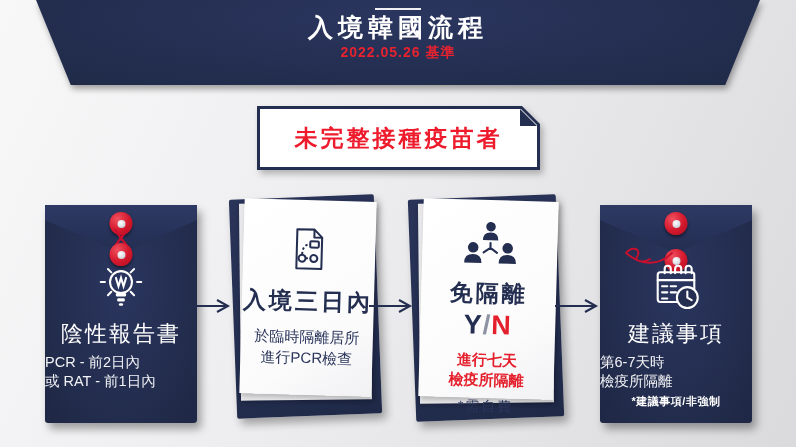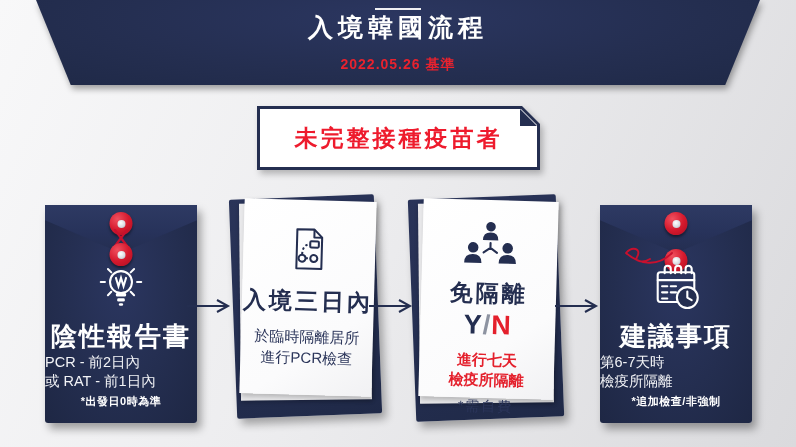--- a/index.html
+++ b/index.html
@@ -15,21 +15,21 @@
     left:36px;top:0;width:724px;height:85px;
     filter:drop-shadow(2px 4px 3px rgba(0,0,0,.35));
   }
   .ribbon-shape{
     position:absolute;inset:0;
     background:radial-gradient(ellipse at 50% 20%,#2b3660 0%,#242e50 60%,#1f2947 100%);
     clip-path:polygon(0 0,100% 0,95.2% 100%,4.8% 100%);
   }
   .ribbon-rule{position:relative;width:46px;height:2px;background:#fff;opacity:.92;margin:8px auto 3px;}
   .ribbon-title{position:relative;text-align:center;color:#fff;font-size:25px;font-weight:bold;letter-spacing:5px;line-height:1.15;}
-  .ribbon-date{position:relative;text-align:center;font-size:14px;font-weight:bold;letter-spacing:1px;margin-top:14px;}
+  .ribbon-date{position:relative;text-align:center;font-size:14px;font-weight:bold;letter-spacing:1px;margin-top:2px;}
 
   
   .notice{left:257px;top:106px;width:283px;height:64px;filter:drop-shadow(3px 4px 3px rgba(0,0,0,.25));}
   .notice-frame{position:absolute;inset:0;background:#242e50;
     clip-path:polygon(0 0,calc(100% - 18px) 0,100% 18px,100% 100%,0 100%);}
   .notice-inner{position:absolute;inset:3px;background:#fff;
     clip-path:polygon(0 0,calc(100% - 16px) 0,100% 16px,100% 100%,0 100%);
     display:flex;align-items:center;justify-content:center;}
   .notice-fold{position:absolute;top:3px;right:3px;width:17px;height:17px;background:#242e50;
     clip-path:polygon(0 0,100% 100%,0 100%);}
@@ -53,21 +53,21 @@
     box-shadow:0 2px 3px rgba(0,0,0,.5);}
   .env-btn::after{content:"";position:absolute;left:50%;top:50%;width:8px;height:8px;border-radius:50%;
     transform:translate(-50%,-50%);
     background:radial-gradient(circle at 40% 35%,#ffffff 0%,#d7dae0 60%,#9aa0ab 100%);}
   .env-btn.b1{top:7px;}
   .env-btn.b2{top:38px;}
   .env-btn.b2-loose{top:44px;}
   .env-string{left:50%;transform:translateX(-50%);top:24px;}
   .env-loose-string{left:14px;top:36px;}
   .env-icon{left:0;right:0;top:56px;display:flex;justify-content:center;}
-  .env-title{left:0;right:0;top:114px;text-align:center;color:#fff;font-size:26px;font-weight:bold;letter-spacing:2px;}
+  .env-title{left:0;right:0;top:114px;text-align:center;color:#fff;font-size:22px;font-weight:normal;letter-spacing:2px;}
   .env-lines{left:0;right:0;top:148px;text-align:left;color:#f2f3f6;font-size:14.5px;line-height:19px;}
   .env-foot{left:0;right:0;top:189px;text-align:center;color:#fff;font-size:11px;font-weight:bold;letter-spacing:.5px;}
 
   
   .stack{width:145px;height:219px;}
   .stack-backing{position:absolute;inset:0;background:linear-gradient(160deg,#2a3459 0%,#242e50 60%,#1f2947 100%);
     transform:rotate(-2.2deg);box-shadow:4px 6px 9px rgba(0,0,0,.32);border-radius:2px;}
   .stack-sheet2{position:absolute;left:7px;right:7px;top:6px;bottom:16px;background:#e8e8ea;
     transform:rotate(-.6deg);box-shadow:0 2px 4px rgba(0,0,0,.2);}
   .stack-sheet{position:absolute;left:9px;right:4px;top:3px;bottom:21px;
@@ -116,21 +116,20 @@
       <rect x="26" y="38" width="12" height="4" rx="1.5" fill="#fff"></rect>
       <rect x="27.5" y="44" width="9" height="4" rx="1.5" fill="#fff"></rect>
       <rect x="29.5" y="50" width="5" height="3" rx="1.5" fill="#fff"></rect>
     </svg>
   </div>
   <div class="abs env-title">陰性報告書</div>
   <div class="abs env-lines">
     <div>PCR - 前2日內</div>
     <div>或 RAT - 前1日內</div>
   </div>
-  <div class="abs env-foot">*出發日0時為準</div>
 </div>
 
 <svg class="abs arrow" style="left:186px;top:298px;" viewBox="0 0 46 16">
   <path d="M1 8 H40 M31 2 L42 8 L31 14" stroke="#242e50" stroke-width="2" fill="none"></path>
 </svg>
 
 <div class="abs stack" style="left:233px;top:197px;">
   <div class="stack-backing"></div>
   <div class="stack-sheet2"></div>
   <div class="stack-sheet">
@@ -211,14 +210,14 @@
       </g>
       <circle cx="45" cy="42" r="12" fill="#242e50" stroke="#fff" stroke-width="2.4"></circle>
       <path d="M45 42 v-7 M45 42 l5 3" stroke="#fff" stroke-width="2.4" fill="none" stroke-linecap="round"></path>
     </svg>
   </div>
   <div class="abs env-title">建議事項</div>
   <div class="abs env-lines">
     <div>第6-7天時</div>
     <div>檢疫所隔離</div>
   </div>
-  <div class="abs env-foot">*追加檢查/非強制</div>
+  <div class="abs env-foot">*建議事項/非強制</div>
 </div>
 
 </body></html>

